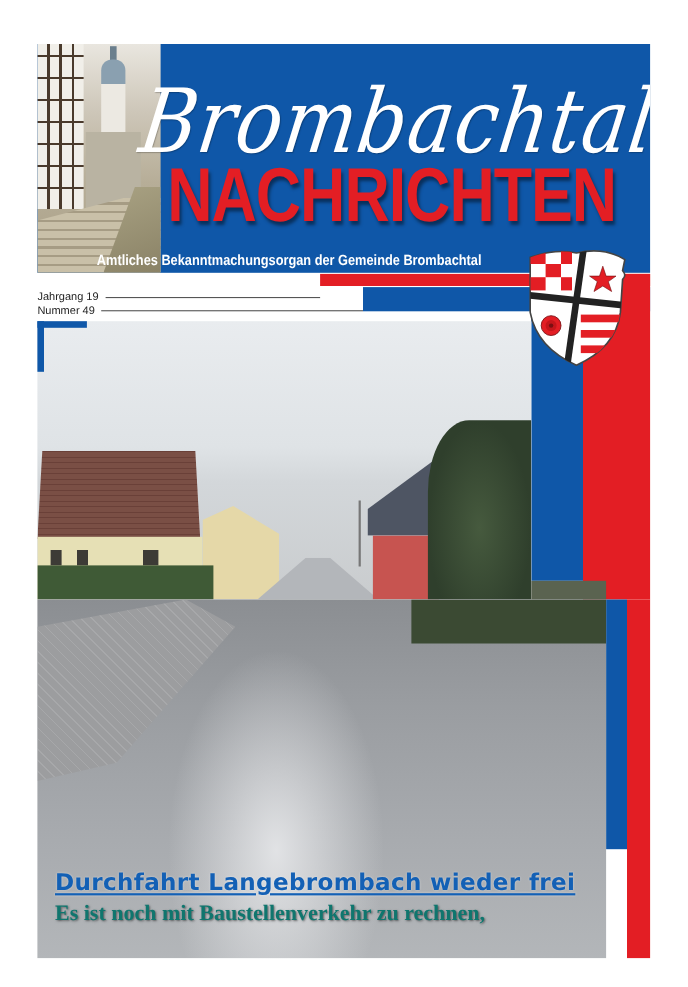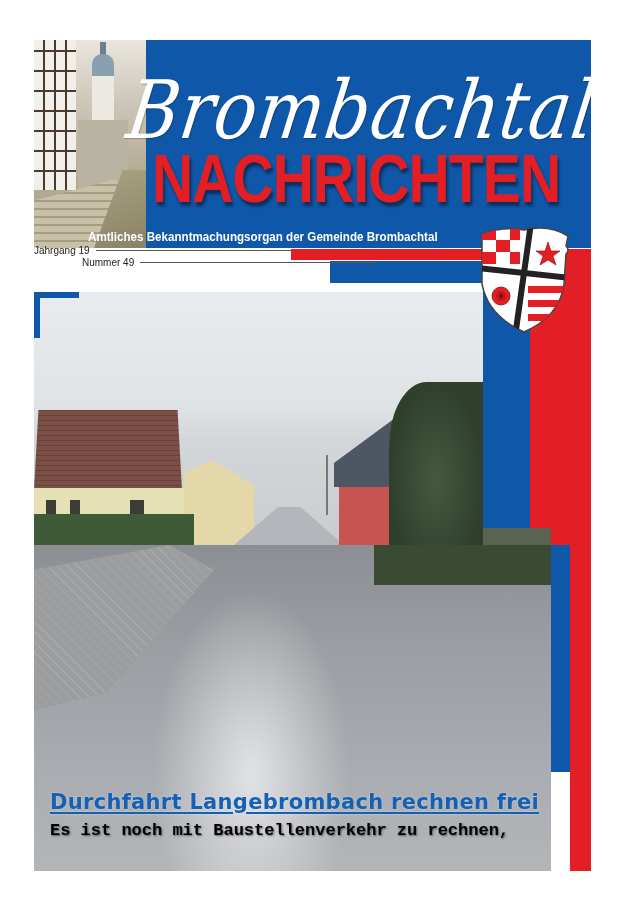--- a/index.html
+++ b/index.html
@@ -24,21 +24,21 @@
   #house2 { left: 44px; top: 80px; width: 50px; height: 80px; background: #b9b3a2; }
   #stairs { left: 0; top: 140px; width: 112px; height: 68px;
     background: repeating-linear-gradient(0deg, #c9c0a8 0 6px, #a69c84 6px 8px); clip-path: polygon(0 30%, 70% 0, 100% 0, 100% 100%, 0 100%); }
   #wall { left: 60px; top: 130px; width: 52px; height: 78px; background: linear-gradient(160deg,#a9a283,#8a8266); clip-path: polygon(55% 0,100% 0,100% 100%,0 100%); }
 
   #title-script { left: 100px; top: 30px; width: 440px; font-family: "DejaVu Serif", serif; font-style: italic; font-weight: normal; font-size: 70px; color: #ffffff; letter-spacing: 1px; line-height: 1; transform: skewX(-8deg) scaleY(1.15); transform-origin: left top; text-shadow: 1px 1px 1px rgba(0,0,0,0.25); }
   #title-main { left: 118px; top: 104px; font-family: "Liberation Sans", sans-serif; font-weight: bold; font-size: 62px; color: #e31e24; letter-spacing: -1px; line-height: 1; transform: scaleX(0.92) scaleY(1.12); transform-origin: left top; text-shadow: 2px 3px 3px rgba(0,0,0,0.45); }
   #subtitle { left: 54px; top: 189px; font-family: "Liberation Sans", sans-serif; font-weight: bold; font-size: 13.5px; color: #ffffff; transform: scaleX(0.86); transform-origin: left top; white-space: nowrap; }
 
   
-  #issue-info { left: 34px; top: 245px; width: 450px; font-size: 10px; color: #222; line-height: 11.5px; }
+  #issue-info { left: 34px; top: 265px; width: 450px; font-size: 10px; color: #222; line-height: 11.5px; }
   .info-line { display: flex; align-items: center; gap: 6px; }
   .rule { flex: 1; height: 1px; background: #555; }
 
   #stripe-red { left: 291px; top: 249px; width: 300px; height: 11px; background: #e31e24; }
   #stripe-blue { left: 330px; top: 261px; width: 261px; height: 22px; background: #0f57a8; }
 
   
   #bar-blue-big { left: 483px; top: 260px; width: 47px; height: 268px; background: #0f57a8; }
   #bar-red-big { left: 530px; top: 249px; width: 61px; height: 296px; background: #e31e24; }
   #bar-blue-thin { left: 551px; top: 545px; width: 19px; height: 227px; background: #0f57a8; }
@@ -68,21 +68,21 @@
   #lamp { left: 292px; top: 163px; width: 2px; height: 60px; background: #777; }
 
   #pavement { left: 0; top: 0; width: 180px; height: 165px; background: repeating-linear-gradient(45deg,#9c9d9f 0 6px,#a7a8aa 6px 7px); clip-path: polygon(0 15%, 75% 0, 100% 15%, 40% 90%, 0 100%); }
   #hedge-right { left: 340px; top: 0; width: 177px; height: 40px; background: #3b4a33; }
 
   #corner-bracket-h { left: 34px; top: 292px; width: 45px; height: 6px; background: #0f57a8; }
   #corner-bracket-v { left: 34px; top: 292px; width: 6px; height: 46px; background: #0f57a8; }
 
   
   #headline { left: 50px; top: 790px; font-family: "DejaVu Sans", sans-serif; font-weight: bold; font-size: 21px; color: #1360b5; text-decoration: underline; text-decoration-thickness: 2px; text-underline-offset: 3px; letter-spacing: 0.3px; white-space: nowrap; text-shadow: 0 0 2px rgba(255,255,255,0.5); }
-  #deck { left: 50px; top: 821px; font-family: Liberation Mono, monospace; font-weight: bold; font-size: 17px; line-height: 19px; color: #000000; text-shadow: 1px 1px 2px rgba(0,0,0,0.5); }
+  #deck { left: 50px; top: 821px; font-family: Liberation Serif, serif; font-weight: bold; font-size: 20px; line-height: 19px; color: #0f766e; text-shadow: 1px 1px 2px rgba(0,0,0,0.5); }
 
   
   #coa { left: 474px; top: 224px; width: 100px; height: 112px; }
 </style>
 </head>
 <body>
 
 <div id="masthead" class="abs">
   <div id="mast-photo" class="abs">
     <div class="abs timber" style="left:0;top:0;width:42px;height:150px;"></div>
@@ -98,21 +98,21 @@
 </div>
 
 <div id="stripe-red" class="abs"></div>
 <div id="stripe-blue" class="abs"></div>
 
 <div id="issue-info" class="abs">
   <div class="info-line" style="width:257px;">
     <span>Jahrgang 19</span>
     <span class="rule"></span>
   </div>
-  <div class="info-line" style="width:296px;margin-left:48px;">
+  <div class="info-line" style="width:296px;">
     <span>Nummer 49</span>
     <span class="rule"></span>
   </div>
 </div>
 
 <div id="bar-red-big" class="abs"></div>
 <div id="bar-blue-big" class="abs"></div>
 <div id="bar-blue-thin" class="abs"></div>
 <div id="bar-red-thin" class="abs"></div>
 
@@ -135,21 +135,21 @@
 <div id="photo-lower" class="abs">
   <div id="pavement" class="abs"></div>
   <div id="hedge-right" class="abs"></div>
 
   <div id="headline-wrap"></div>
 </div>
 
 <div id="corner-bracket-h" class="abs"></div>
 <div id="corner-bracket-v" class="abs"></div>
 
-<div id="headline" class="abs">Durchfahrt Langebrombach rechnen frei</div>
+<div id="headline" class="abs">Durchfahrt Langebrombach wieder frei</div>
 <div id="deck" class="abs">
   <div>Es ist noch mit Baustellenverkehr zu rechnen,</div>
 </div>
 
 <svg id="coa" class="abs" viewBox="0 0 100 112">
   <defs>
     <clipPath id="shield">
       <path d="M8 10 Q30 2 50 6 Q75 0 94 12 L92 22 Q96 26 92 30 L90 60 Q86 92 50 108 Q14 92 8 60 Z"></path>
     </clipPath>
   </defs>

